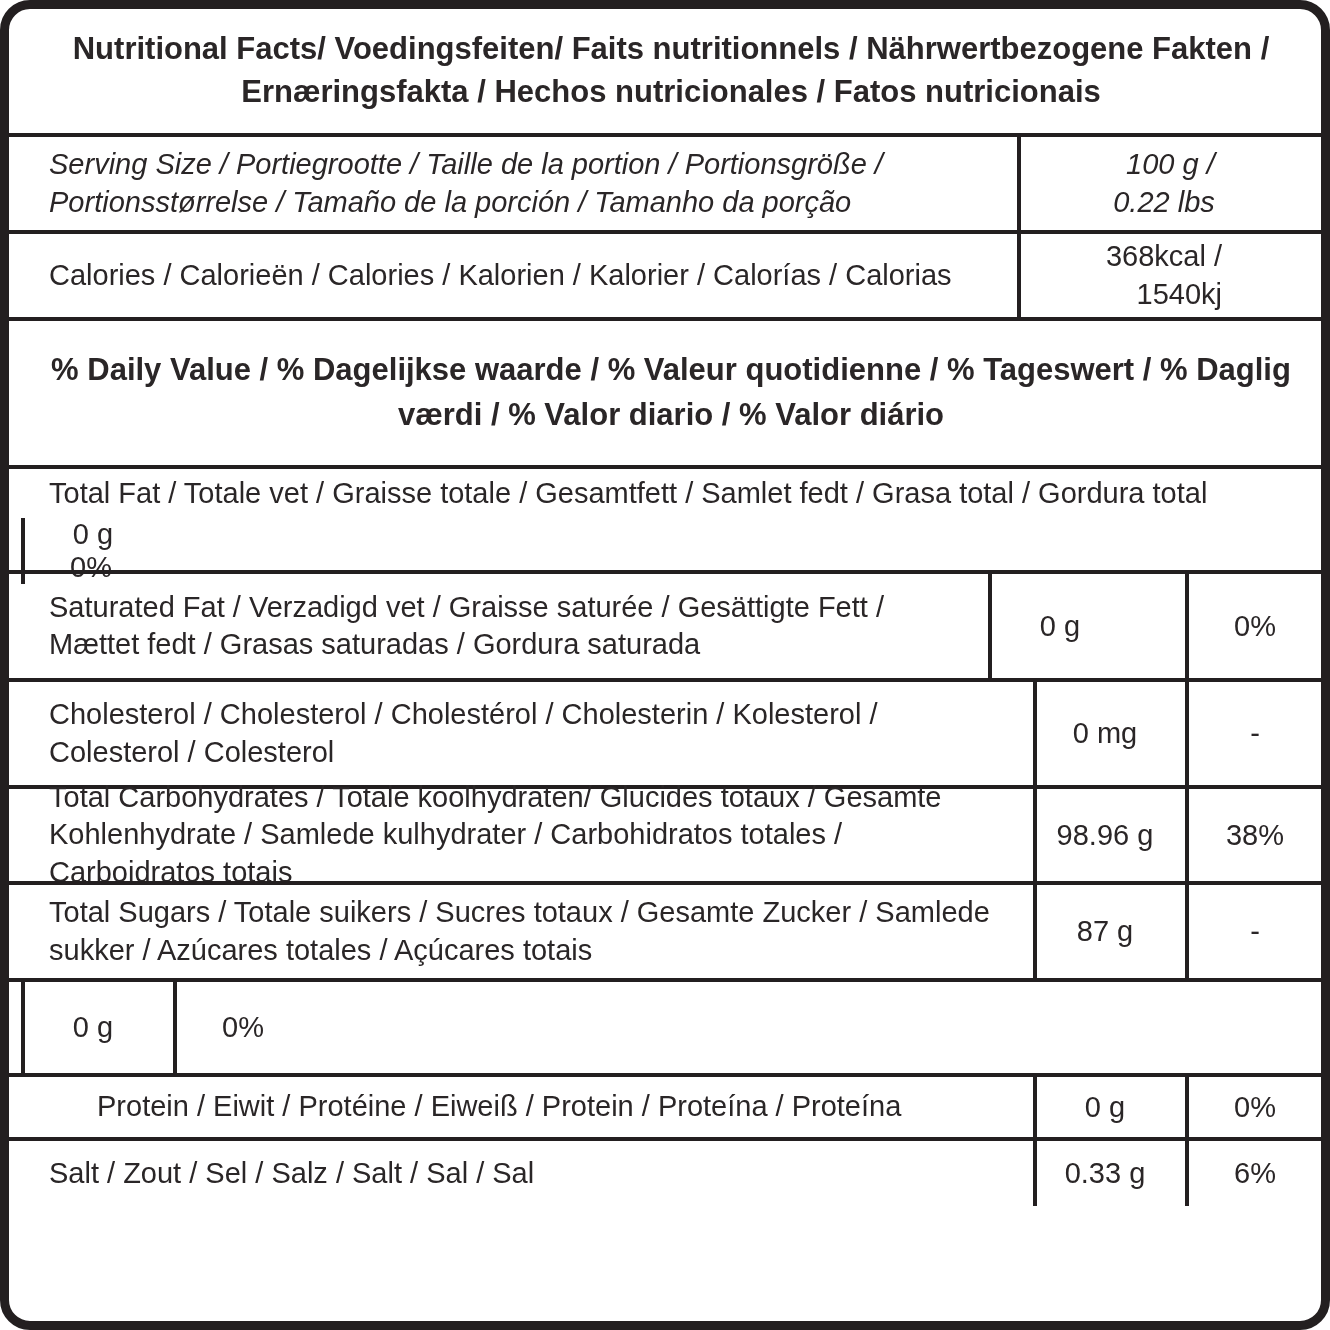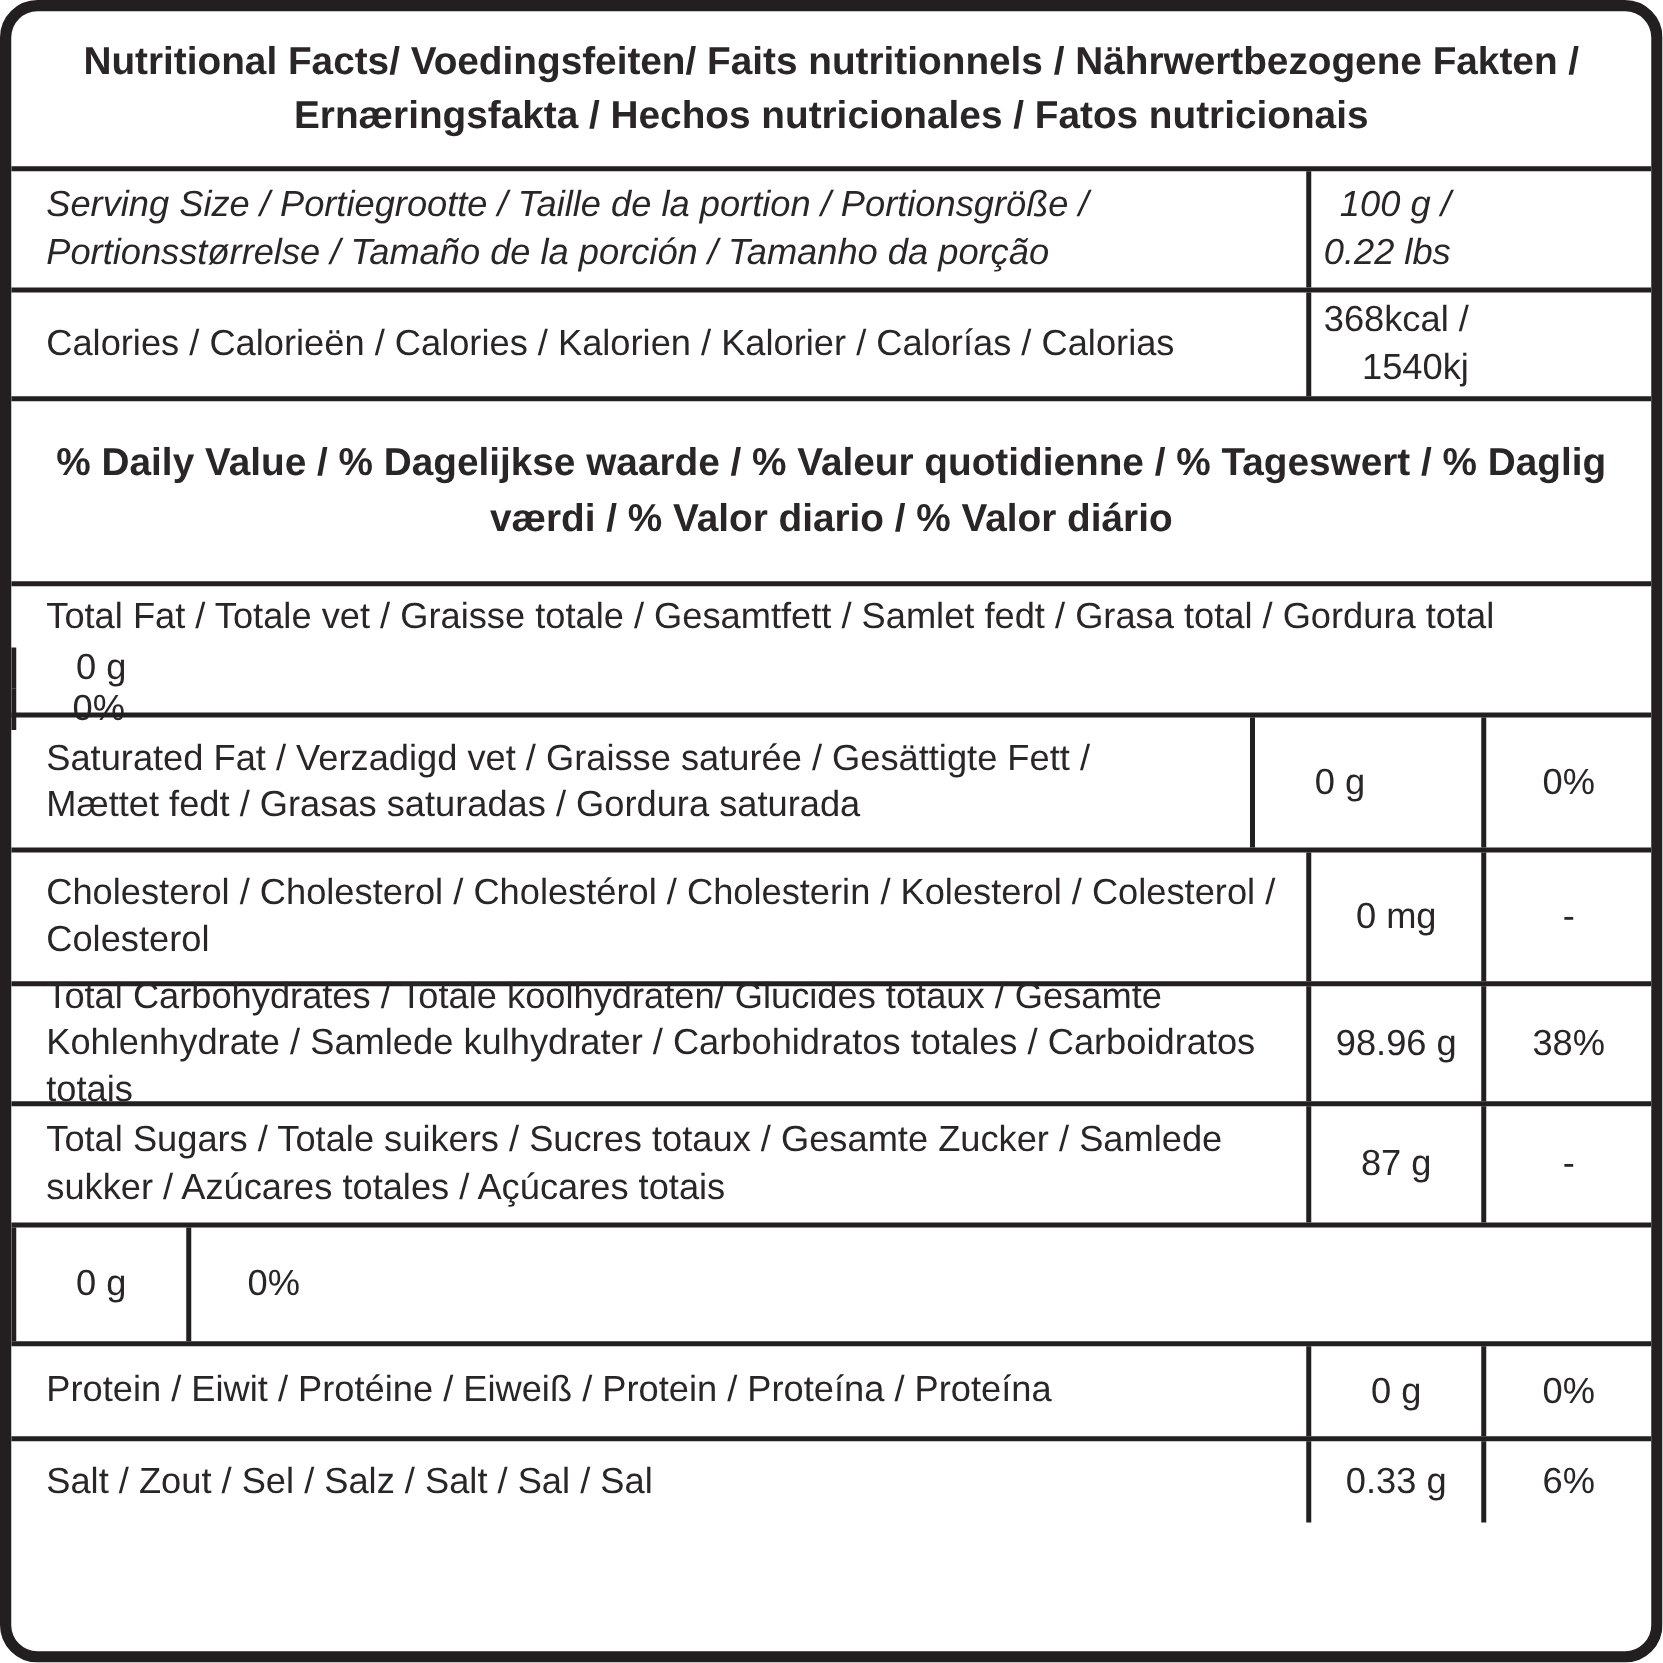--- a/index.html
+++ b/index.html
@@ -27,39 +27,40 @@
   .r-title    { height: 124px; }
   .r-serving  { height: 97px; font-style: italic; }
   .r-calories { height: 87px; }
   .r-dvh      { height: 148px; }
   .r-fat      { height: 105px; flex-direction: column; }
   .r-satfat   { height: 108px; gap: 45px; }
   .r-chol     { height: 107px; }
   .r-carbs    { height: 96px; }
   .r-sugars   { height: 97px; }
   .r-fibre    { height: 95px; }
-  .r-protein  { height: 76px; }
+  .r-protein  { height: 64px; padding-left: 48px; }
   .r-salt     { height: 69px; }
   .r-footer   { flex: 1 1 auto; }
 
   .cell {
     box-sizing: border-box;
     display: flex;
     align-items: center;
+    margin-left: 12px;
   }
   .cell-label {
     flex: 1;
     padding: 6px 14px 6px 28px;
     font-size: 29px;
     line-height: 1.28;
   }
   .cell-wide-value {
-    width: 276px;
+    width: 304px;
     border-left: 4px solid #231f20;
-    justify-content: flex-start;
+    justify-content: center;
     text-align: right;
     padding: 6px 24px 6px 10px;
     font-size: 29px;
     line-height: 1.3;
   }
   .cell-wide-value span { display: block; }
   .cell-amount {
     width: 140px;
     border-left: 4px solid #231f20;
     justify-content: center;

